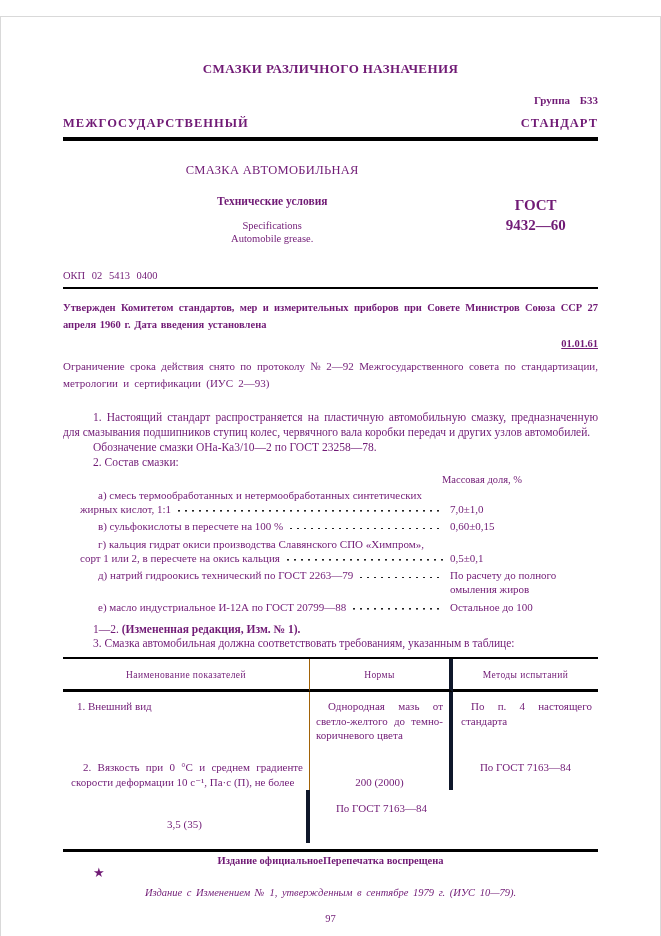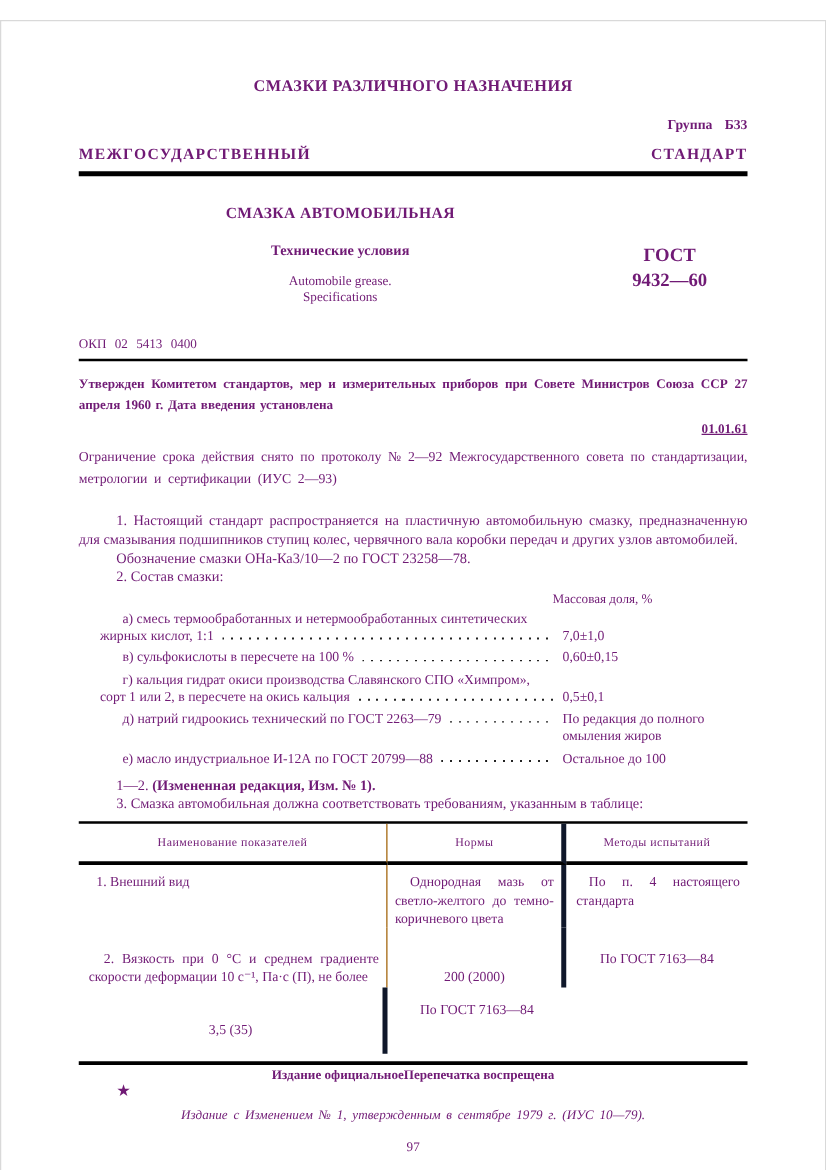--- a/index.html
+++ b/index.html
@@ -18,21 +18,21 @@
   .series-title{font-size:13px;font-weight:bold;text-align:center;letter-spacing:.4px;}
   .group-label{font-size:11px;font-weight:bold;text-align:right;margin-top:17px;word-spacing:7px;}
   .standard-kind{font-size:12.5px;font-weight:bold;margin-top:10px;letter-spacing:1px;
     text-align:justify;text-align-last:justify;white-space:nowrap;display:block;width:100%;}
   .rule{background:#000;border:0;}
   .rule-thick{height:4px;margin-top:6px;}
   .rule-med{height:2px;margin-top:6px;}
   .rule-footer{height:3px;margin-top:6px;}
   .title-row{display:flex;margin-top:22px;}
   .title-left{width:420px;text-align:center;}
-  .doc-title{font-size:12.5px;font-weight:bold;letter-spacing:.3px;}
+  .doc-title{font-size:12.5px;font-weight:normal;letter-spacing:.3px;}
   .doc-subtitle{font-size:11.5px;font-weight:bold;margin-top:17px;}
   .doc-en{font-size:10.5px;margin-top:12px;line-height:1.25;}
   .gost-block{width:117px;text-align:center;margin-top:33px;font-size:15px;font-weight:bold;line-height:1.3;padding-right:8px;box-sizing:border-box;}
   .okp{font-size:10.5px;margin-top:25px;word-spacing:4px;}
   .approval{font-size:10.5px;font-weight:bold;line-height:1.55;text-align:justify;margin-top:11px;word-spacing:1px;}
   .eff-date{font-size:10.5px;font-weight:bold;text-align:right;margin-top:5px;}
   .eff-date span{text-decoration:underline;}
   .restriction{font-size:11px;font-weight:normal;line-height:1.55;text-align:justify;margin-top:9px;word-spacing:2.5px;}
   .bodytext{font-size:11.5px;line-height:1.3;margin-top:18px;}
   .bodytext p{margin:0;text-indent:30px;text-align:justify;}
@@ -75,22 +75,22 @@
   <div class="series-title">СМАЗКИ РАЗЛИЧНОГО НАЗНАЧЕНИЯ</div>
   <div class="group-label">Группа Б33</div>
   <div class="standard-kind">МЕЖГОСУДАРСТВЕННЫЙ СТАНДАРТ</div>
   <div class="rule rule-thick"></div>
 
   <div class="title-row">
     <div class="title-left">
       <div class="doc-title">СМАЗКА АВТОМОБИЛЬНАЯ</div>
       <div class="doc-subtitle">Технические условия</div>
       <div class="doc-en">
+        <div>Specifications</div>
         <div>Automobile grease.</div>
-        <div>Specifications</div>
       </div>
     </div>
     <div class="gost-block">
       <div>ГОСТ</div>
       <div>9432—60</div>
     </div>
   </div>
 
   <div class="okp">ОКП 02 5413 0400</div>
   <div class="rule rule-med"></div>
@@ -133,21 +133,21 @@
         <span class="comp-text">сорт 1 или 2, в пересчете на окись кальция</span>
         <span class="dot-leader"></span>
         <span class="comp-value">0,5±0,1</span>
       </div>
     </div>
 
     <div class="comp-item">
       <div class="comp-last">
         <span class="comp-text comp-line-first">д) натрий гидроокись технический по ГОСТ 2263—79</span>
         <span class="dot-leader"></span>
-        <span class="comp-value">По редакция до полного омыления жиров</span>
+        <span class="comp-value">По расчету до полного омыления жиров</span>
       </div>
     </div>
 
     <div class="comp-item">
       <div class="comp-last">
         <span class="comp-text comp-line-first">е) масло индустриальное И-12А по ГОСТ 20799—88</span>
         <span class="dot-leader"></span>
         <span class="comp-value">Остальное до 100</span>
       </div>
     </div>

